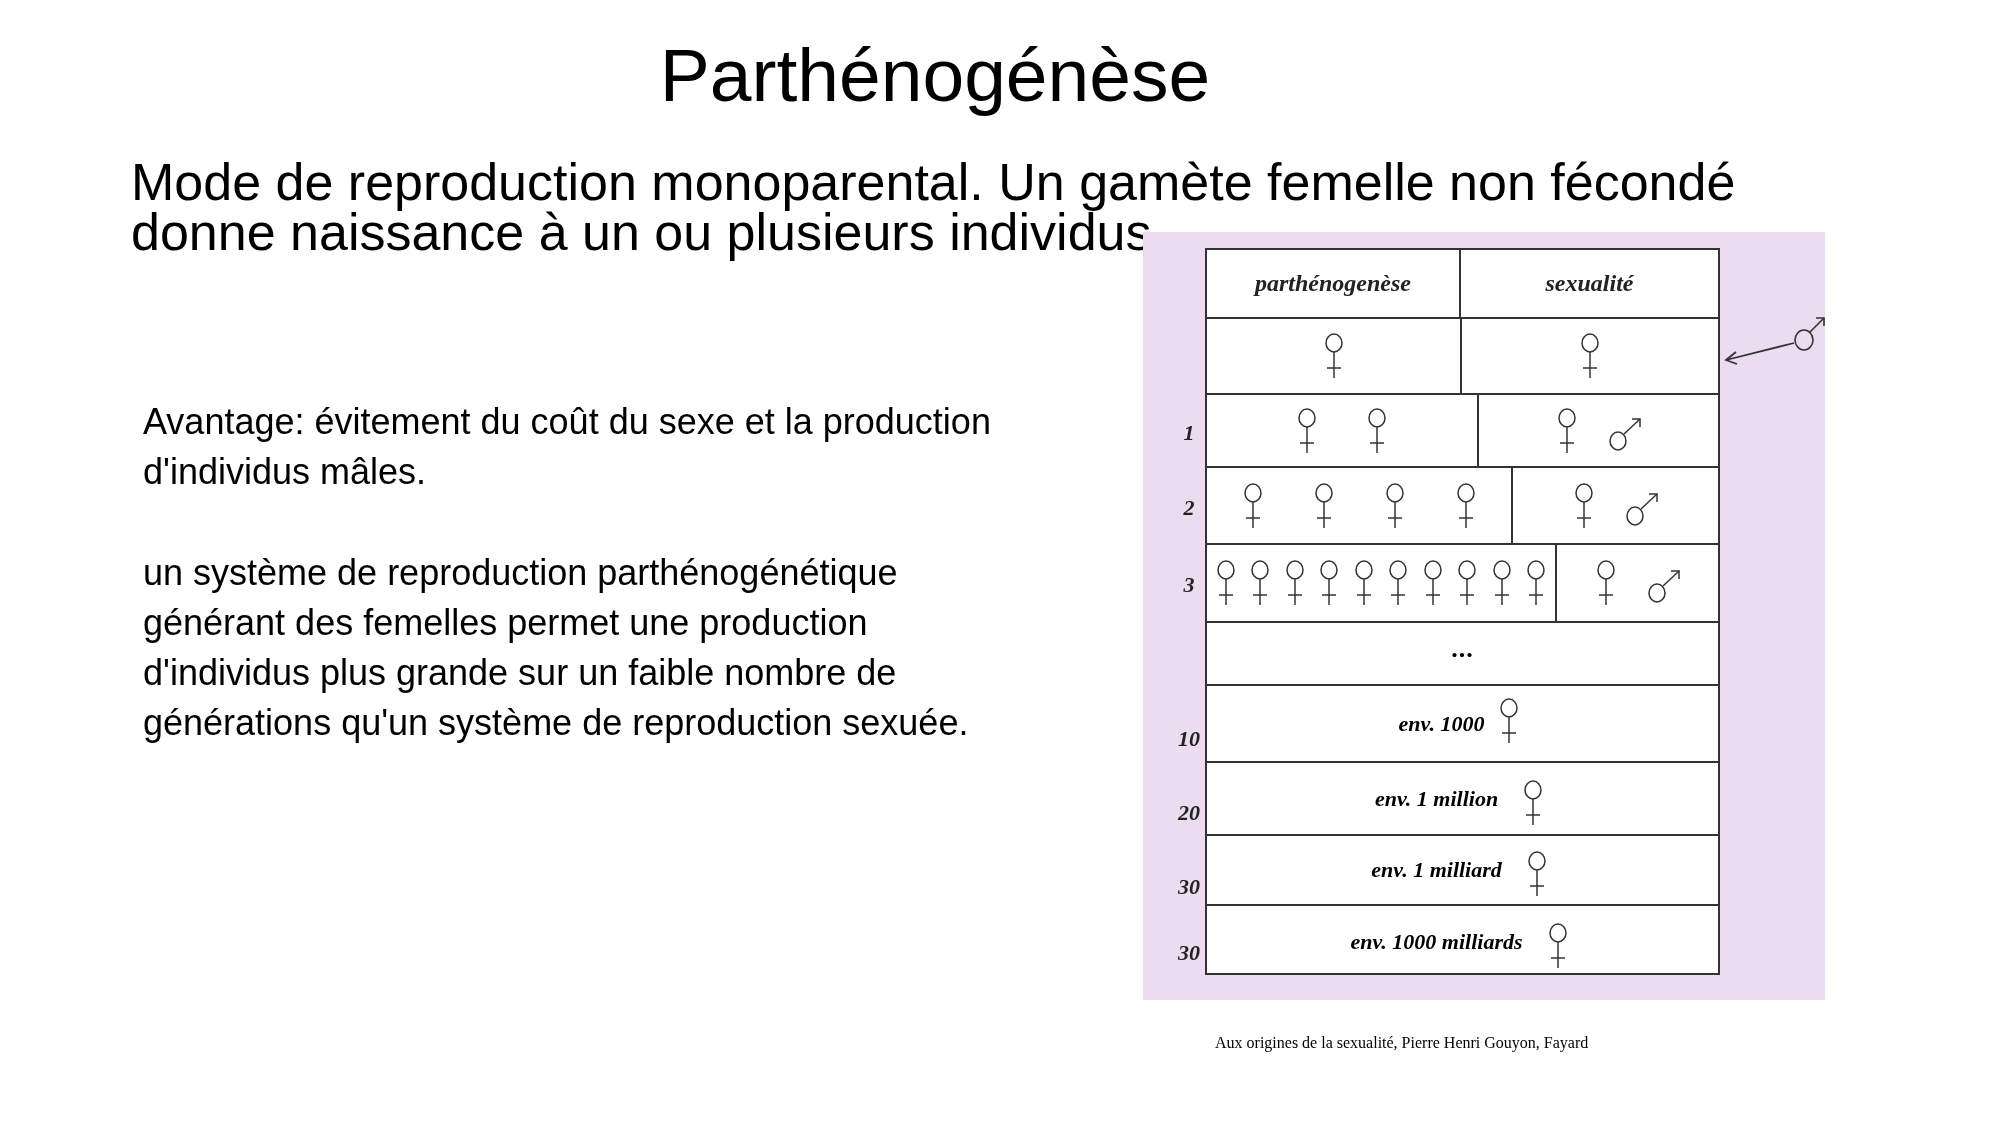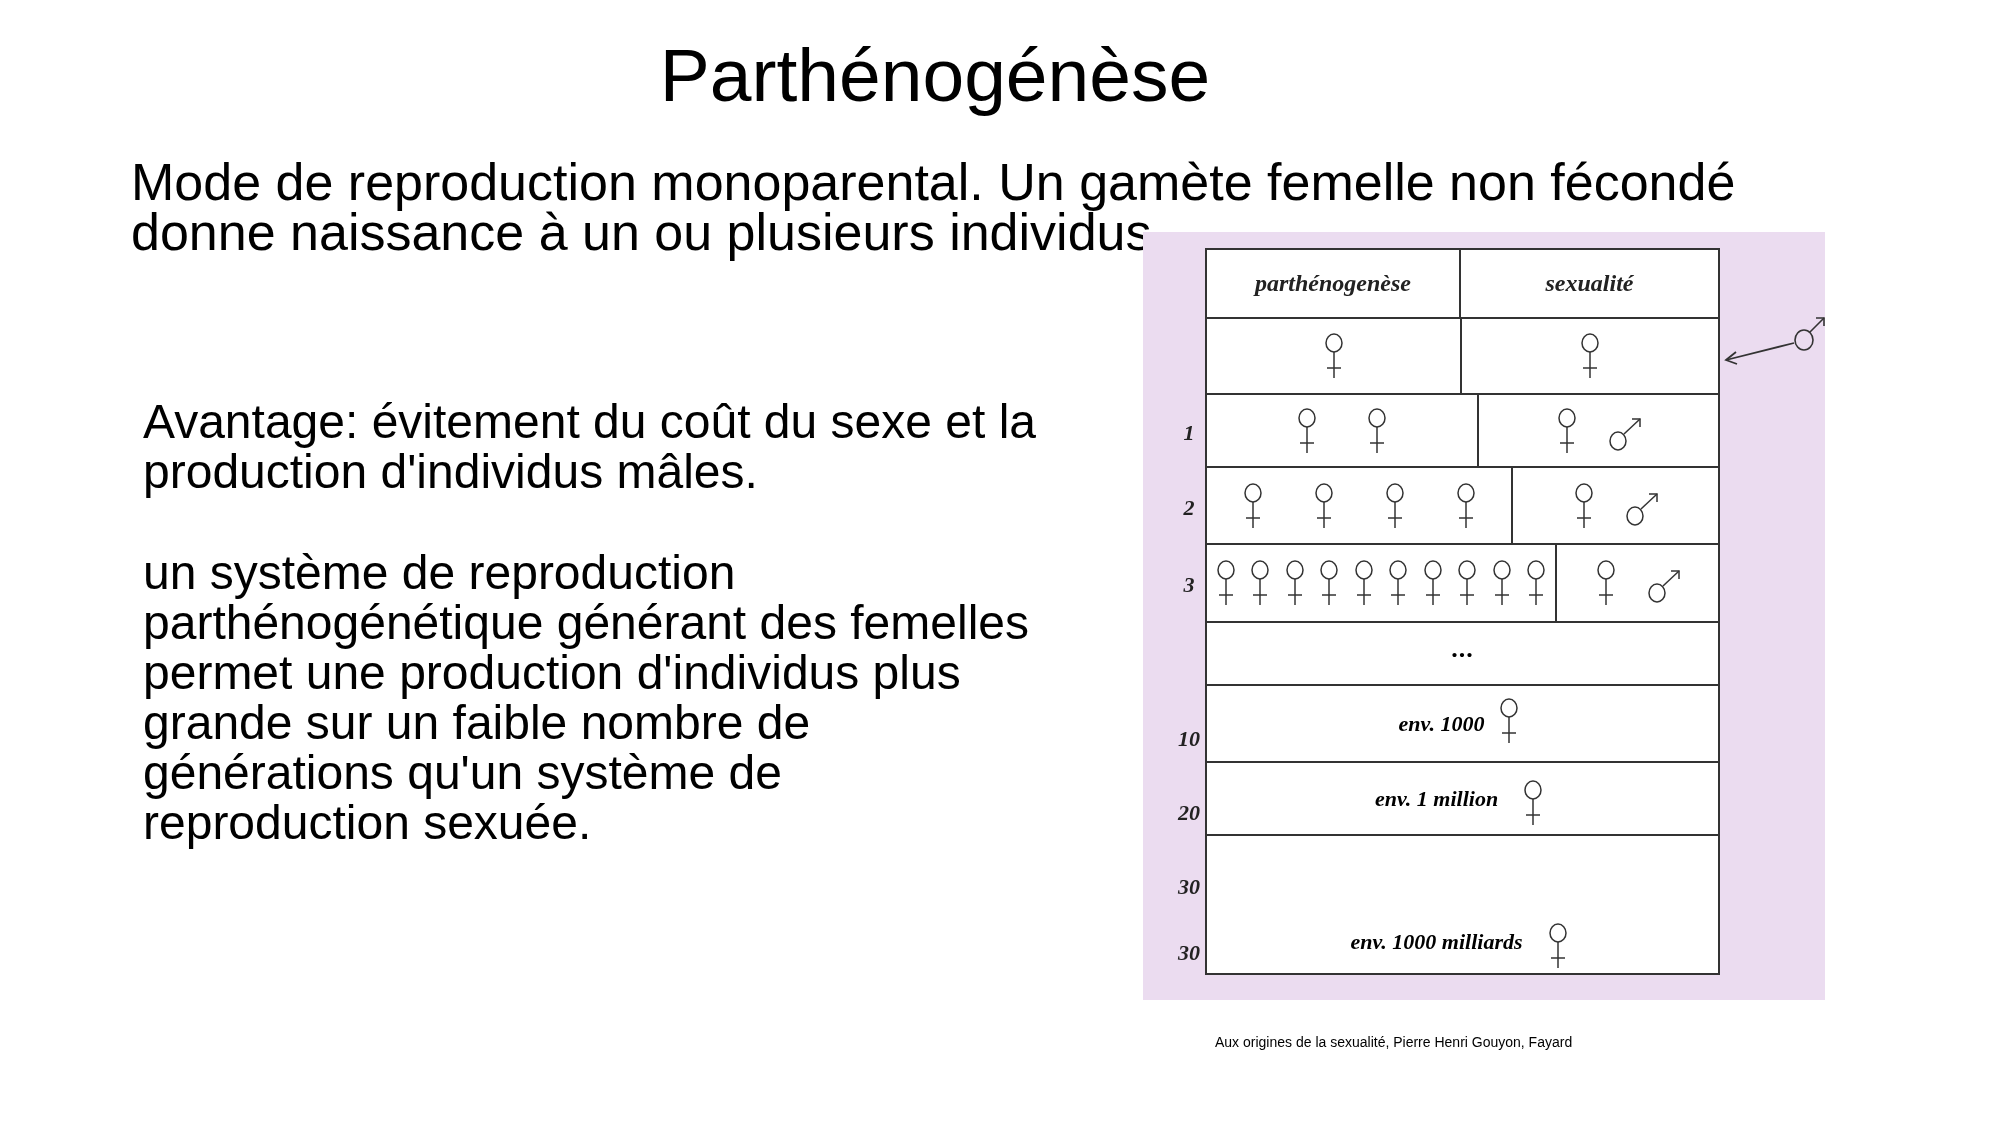--- a/index.html
+++ b/index.html
@@ -1,35 +1,35 @@
 <!DOCTYPE html>
 <html><head>
 <meta charset="utf-8">
 <style>
   html, body { margin:0; padding:0; }
   body { width:2000px; height:1125px; background:#ffffff; position:relative; overflow:hidden;
          font-family:"Liberation Sans", sans-serif; color:#000; }
   .title { position:absolute; left:0; width:1870px; top:30px; text-align:center; font-size:75px; line-height:90px; }
   .intro { position:absolute; left:131px; top:157px; width:1720px; font-size:52px; line-height:50px; }
-  .para { position:absolute; left:143px; font-size:48px; line-height:50px; width:900px; }
+  .para { position:absolute; left:143px; font-size:36px; line-height:50px; width:900px; }
   .p1 { top:397px; }
   .p2 { top:548px; }
   .panel { position:absolute; left:1143px; top:232px; width:682px; height:768px; background:#ebdcf0; }
   .tbl { position:absolute; left:1205px; top:248px; width:515px; height:727px; background:#fff;
          border:2px solid #333; box-sizing:border-box; }
   .row { position:absolute; left:0; right:0; border-bottom:2px solid #333; box-sizing:border-box; }
   .cell { position:absolute; top:0; bottom:0; display:flex; align-items:center; justify-content:center; }
   .split { border-right:2px solid #333; box-sizing:border-box; }
   .hdr { font-family:"Liberation Serif", serif; font-style:italic; font-weight:bold; font-size:24px; color:#222; }
   .count { font-family:"Liberation Serif", serif; font-style:italic; font-weight:bold; font-size:22px; color:#000000; margin-right:8px; }
   .gen { position:absolute; left:1160px; width:58px; text-align:center; font-family:"Liberation Serif", serif;
          font-style:italic; font-weight:bold; font-size:22px; color:#222; }
   .sym { display:inline-block; width:26px; height:48px; margin:0 4px; }
   .dots { font-family:"Liberation Serif", serif; font-weight:bold; font-size:26px; letter-spacing:1px; margin-top:-10px; }
-  .cite { position:absolute; left:1215px; top:1030px; font-size:14px; line-height:25px; width:560px; }
+  .cite { position:absolute; left:1215px; top:1030px; font-size:16px; line-height:25px; width:560px;font-family:Liberation Serif, serif; }
   .male-arrow { position:absolute; left:1718px; top:310px; width:110px; height:70px; }
 </style>
 </head>
 <body>
 
 <div class="title">Parthénogénèse</div>
 <div class="intro">Mode de reproduction monoparental. Un gamète femelle non fécondé donne naissance à un ou plusieurs individus.</div>
 <div class="para p1">Avantage: évitement du coût du sexe et la production d'individus mâles.</div>
 <div class="para p2">un système de reproduction parthénogénétique générant des femelles permet une production d'individus plus grande sur un faible nombre de générations qu'un système de reproduction sexuée.</div>
 
@@ -223,20 +223,30 @@
     <div class="cell" style="left:0;right:0">
       <span class="count" style="margin-right:18px">env. 1 million</span>
       <svg class="sym" style="margin-top:8px" viewBox="0 0 26 48">
           <ellipse cx="13" cy="11" rx="8" ry="9" fill="none" stroke="#333" stroke-width="1.5"></ellipse>
           <line x1="13" y1="20" x2="13" y2="46" stroke="#333" stroke-width="1.5"></line>
           <line x1="6" y1="36" x2="20" y2="36" stroke="#333" stroke-width="1.5"></line>
         </svg>
     </div>
   </div>
 
+  <div class="row" style="top:586px;height:70px">
+    <div class="cell" style="left:0;right:0">
+      <span class="count" style="margin-right:18px">env. 1 milliard</span>
+      <svg class="sym" style="margin-top:8px" viewBox="0 0 26 48">
+          <ellipse cx="13" cy="11" rx="8" ry="9" fill="none" stroke="#333" stroke-width="1.5"></ellipse>
+          <line x1="13" y1="20" x2="13" y2="46" stroke="#333" stroke-width="1.5"></line>
+          <line x1="6" y1="36" x2="20" y2="36" stroke="#333" stroke-width="1.5"></line>
+        </svg>
+    </div>
+  </div>
 
   <div class="row" style="top:656px;height:71px;border-bottom:none">
     <div class="cell" style="left:0;right:0">
       <span class="count" style="margin-right:18px">env. 1000 milliards</span>
       <svg class="sym" style="margin-top:8px" viewBox="0 0 26 48">
           <ellipse cx="13" cy="11" rx="8" ry="9" fill="none" stroke="#333" stroke-width="1.5"></ellipse>
           <line x1="13" y1="20" x2="13" y2="46" stroke="#333" stroke-width="1.5"></line>
           <line x1="6" y1="36" x2="20" y2="36" stroke="#333" stroke-width="1.5"></line>
         </svg>
     </div>

